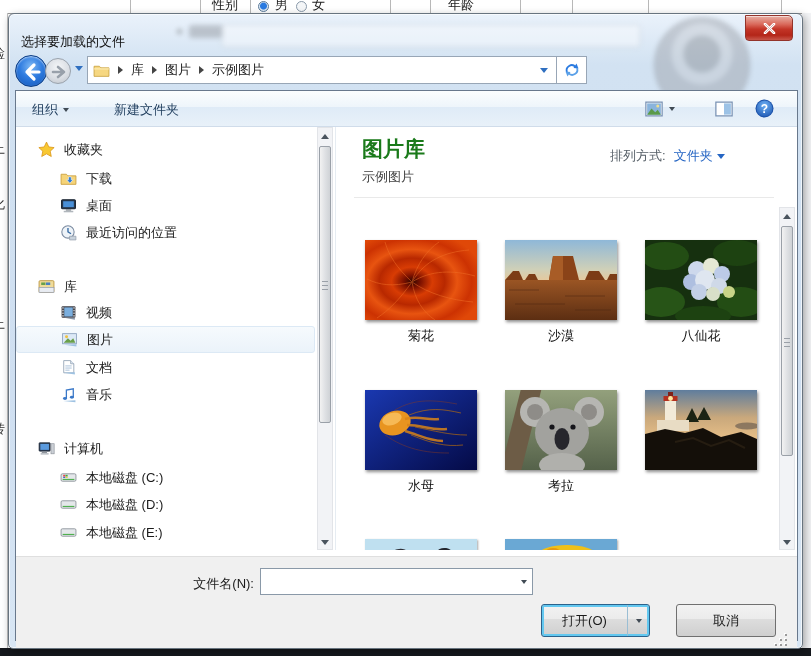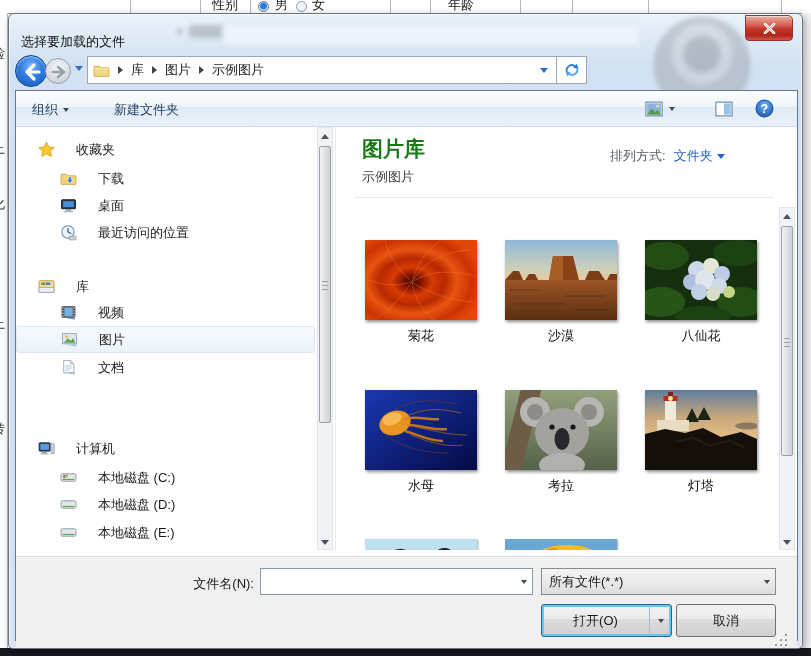--- a/index.html
+++ b/index.html
@@ -62,21 +62,21 @@
   
   #toolbar { left:0; top:0; width:781px; height:36px;
     background:linear-gradient(180deg,#fbfdfe 0%, #eef5fb 45%, #dfebf7 46%, #e8f1f9 100%);
     border-bottom:1px solid #d0dcea; color:#1e3c5c; }
   .tb-item { position:absolute; top:10px; display:flex; align-items:center; gap:5px; color:#1e3c5c; cursor:default; }
 
   
   #content { left:0; top:36px; width:781px; height:423px; background:#fff; overflow:hidden; }
 
   
-  .sb-row { position:absolute; left:0; width:299px; height:27px; display:flex; align-items:center; gap:21px;text-align:right; }
+  .sb-row { position:absolute; left:0; width:299px; height:27px; display:flex; align-items:center; gap:9px;text-align:right; }
   .sb-row .lbl { white-space:nowrap; }
   .sb-ind1 { padding-left:22px; }
   .sb-ind2 { padding-left:44px; }
   .sb-sel { background:linear-gradient(180deg,#f6fafd 0%, #ebf3fa 100%); border:1px solid #dce9f5; border-radius:3px; }
   .sb-icon { width:17px; height:17px; flex:0 0 17px; }
 
   
   .sbar { background:#f2f3f6; border:1px solid #e2e4e8; }
   .sbar-arrow { position:absolute; left:0; width:100%; height:17px; display:flex; align-items:center; justify-content:center; }
   .tri-up { width:0; height:0; border-left:4px solid transparent; border-right:4px solid transparent; border-bottom:5px solid #4a545e; }
@@ -99,21 +99,21 @@
   
   #footer { left:0; top:459px; width:781px; height:92px; background:#f0f0f0; border-top:1px solid #dfdfdf;margin-top:6px; }
   #filename-label { position:absolute; left:160px; top:18px; width:78px; text-align:right; }
   #filename-combo { position:absolute; left:244px; top:11px; width:273px; height:27px; background:#fff; border:1px solid #8a99a8; display:flex; align-items:center; }
   #filename-input { flex:1; height:100%; border:none; outline:none; padding:0 6px; font-family:inherit; font-size:13px; background:transparent; }
   .combo-caret { width:17px; display:flex; align-items:center; justify-content:center; height:100%; }
   #filetype-combo { position:absolute; left:525px; top:11px; width:235px; height:27px; border:1px solid #8a8a8a;
     background:linear-gradient(180deg,#f4f4f4,#ebebeb 50%,#dcdcdc); display:flex; align-items:center; justify-content:space-between; padding-left:7px; }
   .btn { position:absolute; top:47px; height:33px; border:1px solid #707070; border-radius:3px;
     background:linear-gradient(180deg,#f2f2f2,#ebebeb 45%,#dddddd 46%,#cfcfcf); display:flex; align-items:center; justify-content:center; }
-  #open-btn { left:525px; width:131px; border:1px solid #2c628b; box-shadow:inset 0 0 0 2px #63c8f0; }
+  #open-btn { left:525px; width:109px; border:1px solid #2c628b; box-shadow:inset 0 0 0 2px #63c8f0; }
   #open-main { flex:1; text-align:center; }
   #open-split { width:22px; height:100%; border-left:1px solid #9abed4; display:flex; align-items:center; justify-content:center; }
   #cancel-btn { left:660px; width:100px; }
   #resize-grip { position:absolute; left:760px; top:78px; width:12px; height:12px; }
   #resize-grip i { position:absolute; width:2px; height:2px; background:#9a9a9a; box-shadow:-1px -1px 0 #fff; }
 </style>
 </head>
 <body>
 
 <div id="bg-top" class="abs">
@@ -301,20 +301,29 @@
       </div>
       <div class="sb-row sb-ind2" style="top:227px">
         <svg class="sb-icon" viewBox="0 0 16 16">
           <path d="M3.5,1.5 H10 L13,4.5 V13 H3.5Z" fill="#fff" stroke="#90a0b4" stroke-width=".8"></path>
           <path d="M10,1.5 V4.5 H13" fill="#dce6f0" stroke="#90a0b4" stroke-width=".7"></path>
           <path d="M5,6.5 h6 M5,8.5 h6 M5,10.5 h4" stroke="#a8c0d8" stroke-width=".9"></path>
           <path d="M3.5,13 L14,14.6 14,12.5Z" fill="#9ec2e2"></path>
         </svg>
         <span class="lbl">文档</span>
       </div>
+      <div class="sb-row sb-ind2" style="top:254px">
+        <svg class="sb-icon" viewBox="0 0 16 16">
+          <path d="M6,11.6 V3.8 L12.5,2.6 V10.4" stroke="#3a78c8" stroke-width="1.2" fill="none"></path>
+          <ellipse cx="4.7" cy="11.8" rx="1.9" ry="1.4" fill="#3a78c8"></ellipse>
+          <ellipse cx="11.2" cy="10.6" rx="1.9" ry="1.4" fill="#3a78c8"></ellipse>
+          <path d="M3,14 L14.5,15.4 14.5,13.4Z" fill="#9ec2e2"></path>
+        </svg>
+        <span class="lbl">音乐</span>
+      </div>
 
       <div class="sb-row sb-ind2" style="top:337px">
         <svg class="sb-icon" viewBox="0 0 16 16">
           <rect x="1" y="4.5" width="14" height="7" rx="1.2" fill="#e4e7ea" stroke="#888f96" stroke-width=".8"></rect>
           <rect x="2.5" y="9.3" width="11" height="1.1" fill="#50b050"></rect>
           <rect x="3" y="5.5" width="2" height="1.6" fill="#e44"></rect>
             <rect x="5.2" y="5.5" width="2" height="1.6" fill="#4a4"></rect>
           <rect x="3" y="7.3" width="2" height="1.2" fill="#46c"></rect>
             <rect x="5.2" y="7.3" width="2" height="1.2" fill="#ec4"></rect>
         </svg>
@@ -499,21 +508,20 @@
           <rect x="18.5" y="6" width="14" height="5" fill="#b43020"></rect>
           <rect x="23" y="2" width="5" height="4" fill="#802018"></rect>
           <circle cx="25.5" cy="8.5" r="2.4" fill="#ffe8a0"></circle>
           <rect x="12" y="30" width="32" height="11" fill="#e8dcc4"></rect>
           <path d="M0,44 20,39 40,43 58,38 76,47 96,42 112,49 112,80 0,80Z" fill="#140f09"></path>
           <path d="M30,52 48,48 66,56 84,50 100,58" stroke="#2a2014" stroke-width="2" fill="none" opacity=".8"></path>
         </svg>
       </div>
       <div class="fname" style="left:475px;top:350px">考拉</div>
       <div class="fname" style="left:335px;top:350px">水母</div>
-      <div class="fname" style="left:615px;top:350px">灯塔</div>
 
       <div class="thumb partial" style="left:349px;top:412px">
         <svg width="112" height="20" viewBox="0 0 112 20">
           <rect width="112" height="20" fill="#bfe0f0"></rect>
           <ellipse cx="34" cy="17" rx="10" ry="7" fill="#2e3038" transform="rotate(-14 34 17)"></ellipse>
           <ellipse cx="80" cy="16" rx="9" ry="7" fill="#24262e" transform="rotate(10 80 16)"></ellipse>
           <rect y="16" width="112" height="4" fill="#e8f2f8"></rect>
         </svg>
       </div>
       <div class="thumb partial" style="left:489px;top:412px">
@@ -540,26 +548,20 @@
     </div>
 
     <div class="abs" id="footer">
       <label id="filename-label">文件名(N):</label>
       <div id="filename-combo">
         <input id="filename-input" value="" style="">
         <span class="combo-caret">
             <span class="caret-dark"></span>
           </span>
       </div>
-      <div id="filetype-combo">
-        <span>所有文件(*.*)</span>
-        <span class="combo-caret">
-            <span class="caret-dark"></span>
-          </span>
-      </div>
       <div class="btn" id="open-btn">
         <span id="open-main">打开(O)</span>
         <span id="open-split">
             <span class="caret-dark"></span>
           </span>
       </div>
       <div class="btn" id="cancel-btn">
         <span>取消</span>
       </div>
       <div id="resize-grip">

